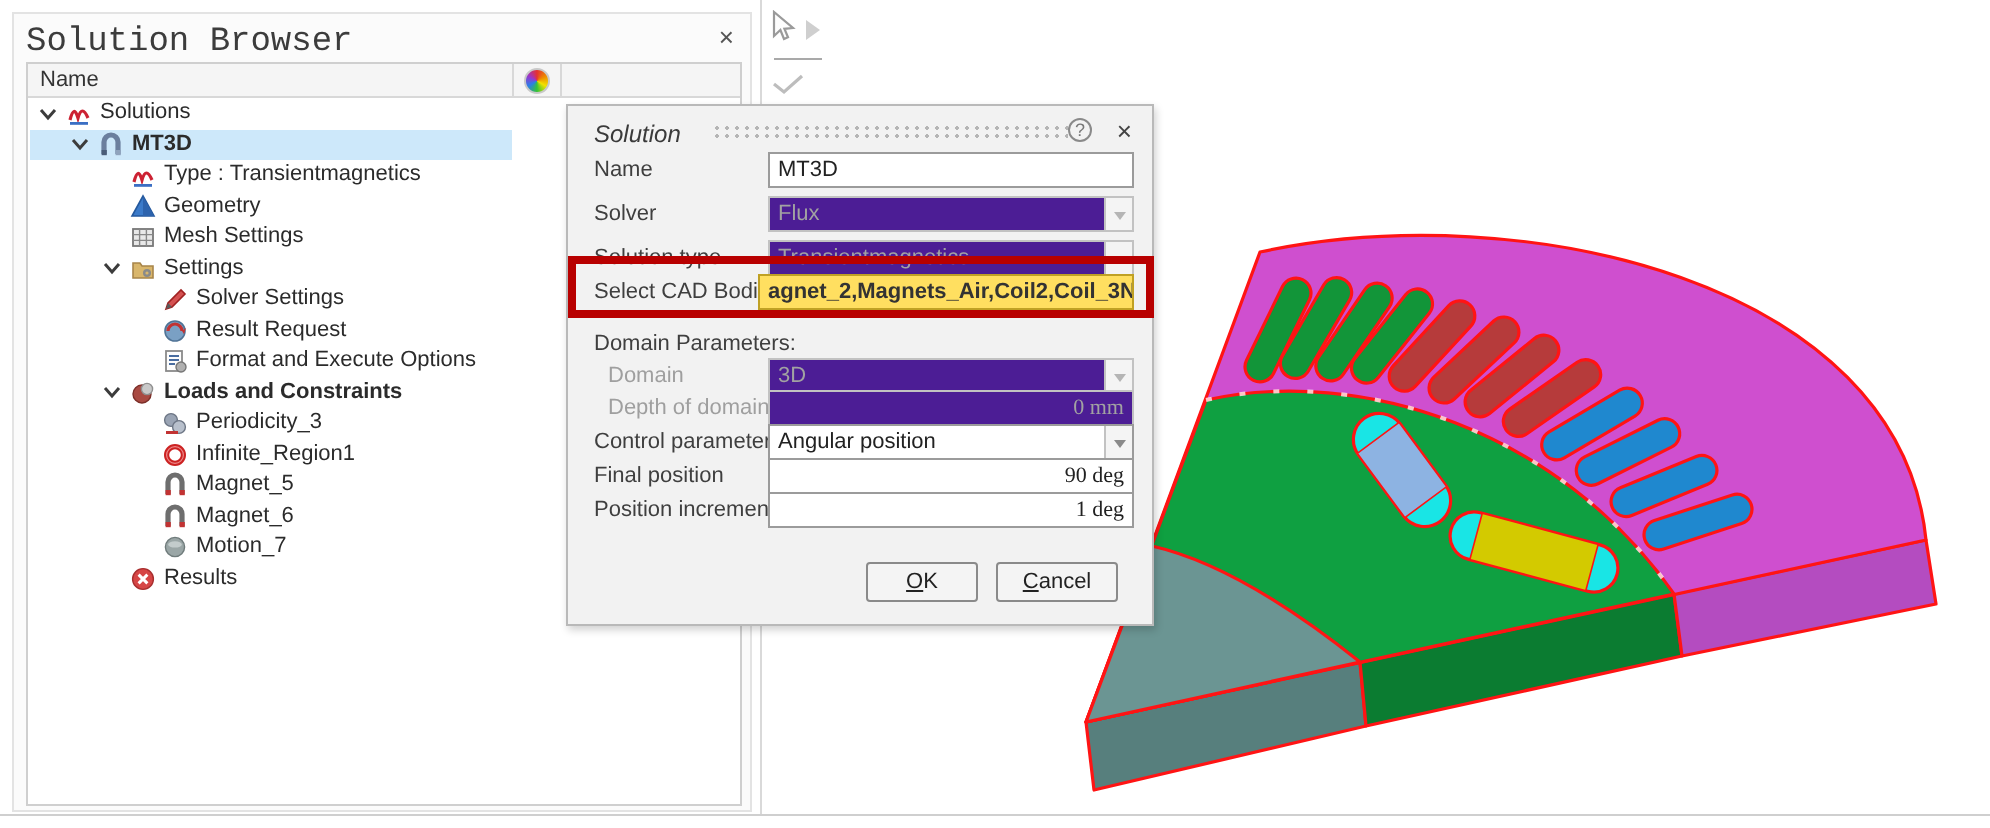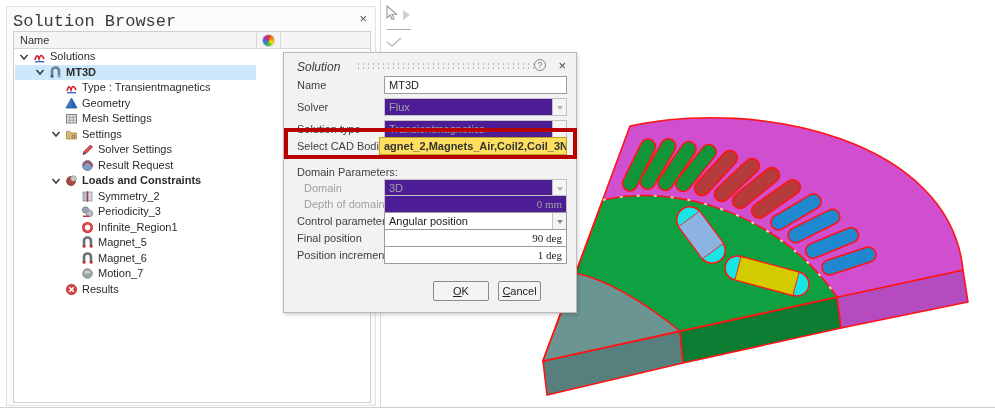--- a/index.html
+++ b/index.html
@@ -54,21 +54,21 @@
   .fld { position:absolute; left:100px; width:183px; height:18px; background:#fff; border:1px solid #9b9b9b; padding:0 4px; line-height:16px; color:#222; overflow:hidden; }
   .fld.dis { background:#4c1d95; border-color:#c2c2c2; color:#a2a2a2; }
   .fld.ralign { text-align:right;font-family:Liberation Serif, serif; }
   .fld.combo { padding-right:16px; }
   .arrowbox { position:absolute; right:0; top:0; width:14px; height:16px; border-left:1px solid #c2c2c2; background:#f4f4f4; }
   .arrowbox::after { content:""; position:absolute; left:4px; top:7px; border-left:3px solid transparent; border-right:3px solid transparent; border-top:4px solid #8a8a8a; }
   .arrowbox.dim::after { border-top-color:#b5b5b5; }
   .fld.hl { left:95px; width:188px; background:var(--field-hl,#ffdf60); border-color:#c0a124; color:#333; font-weight:bold; }
   .dlg-btn { position:absolute; height:20px; background:#f4f4f4; border:1px solid #8a8a8a; border-radius:2px; font-size:11px; color:#222; text-align:center; line-height:18px; }
   #btn-ok { left:149px; top:228px; width:56px; }
-  #btn-cancel { left:214px; top:228px; width:43px; }
+  #btn-cancel { left:214px; top:228px; width:61px; }
 
   
   #annotation-box { position:absolute; left:284px; top:128px; width:293px; height:31px; border:4px solid var(--annot,#b80000); z-index:4; }
 
   
   #viewport { position:absolute; left:535px; top:95px; width:460px; height:320px; z-index:1; }
   #viewport svg { display:block; }
   .edge { stroke:var(--edge,#ff1414); stroke-width:1.6; stroke-linejoin:round; }
 </style>
 </head>
@@ -219,44 +219,44 @@
             <span class="chev-sp"></span>
             <span class="ticon">
               <svg width="13" height="13" viewBox="0 0 13 13">
                 <circle cx="6.5" cy="6.5" r="5" fill="#7aa0c4" stroke="#4f7396" stroke-width="0.8"></circle>
                 <path d="M3,6.5 A3.5,3.5 0 0 1 10,6.5" fill="none" stroke="#c23333" stroke-width="1.6"></path>
                 <polygon points="10,6.5 12,5 11,8" fill="#c23333"></polygon>
               </svg>
             </span>
             <span class="tlabel">Result Request</span>
           </div>
+          <div class="trow" style="padding-left: 52px;">
+            <span class="chev-sp"></span>
+            <span class="ticon">
+              <svg width="13" height="13" viewBox="0 0 13 13">
+                <rect x="2" y="1.5" width="8" height="10" fill="#fdfdfd" stroke="#8a8a8a" stroke-width="0.9"></rect>
+                <path d="M3.5,4 H8.5 M3.5,6 H8.5 M3.5,8 H6.5" stroke="#4a6da0" stroke-width="0.9"></path>
+                <circle cx="9.5" cy="9.5" r="2.5" fill="#b0b0b0" stroke="#777" stroke-width="0.7"></circle>
+              </svg>
+            </span>
+            <span class="tlabel">Format and Execute Options</span>
+          </div>
           <div class="trow b" style="padding-left: 36px;">
             <span class="chev">
               <svg width="12" height="12" viewBox="0 0 12 12">
                 <path d="M2.5,4 L6,8 L9.5,4" fill="none" stroke="#3c3c3c" stroke-width="1.5"></path>
               </svg>
             </span>
             <span class="ticon">
               <svg width="13" height="13" viewBox="0 0 13 13">
                 <circle cx="6" cy="7" r="4.5" fill="#a94a42" stroke="#7c2f29" stroke-width="0.7"></circle>
                 <circle cx="8.5" cy="4.5" r="2.8" fill="#c9c9c9" stroke="#8f8f8f" stroke-width="0.7"></circle>
               </svg>
             </span>
             <span class="tlabel">Loads and Constraints</span>
-          </div>
-          <div class="trow" style="padding-left: 52px;">
-            <span class="chev-sp"></span>
-            <span class="ticon">
-              <svg width="13" height="13" viewBox="0 0 13 13">
-                <rect x="2" y="2" width="4" height="9" fill="#b9bfcf" stroke="#7d8496" stroke-width="0.7"></rect>
-                <rect x="7" y="2" width="4" height="9" fill="#d7dbe6" stroke="#7d8496" stroke-width="0.7"></rect>
-                <rect x="5.9" y="1.2" width="1.2" height="10.6" fill="#c23333"></rect>
-              </svg>
-            </span>
-            <span class="tlabel">Symmetry_2</span>
           </div>
           <div class="trow" style="padding-left: 52px;">
             <span class="chev-sp"></span>
             <span class="ticon">
               <svg width="13" height="13" viewBox="0 0 13 13">
                 <circle cx="4.5" cy="5" r="3.2" fill="#9aa4b4" stroke="#6d7685" stroke-width="0.7"></circle>
                 <circle cx="8.5" cy="8.5" r="3.2" fill="#b8c0cc" stroke="#6d7685" stroke-width="0.7"></circle>
                 <rect x="2" y="10.5" width="6" height="1.5" fill="#c23333"></rect>
               </svg>
             </span>

